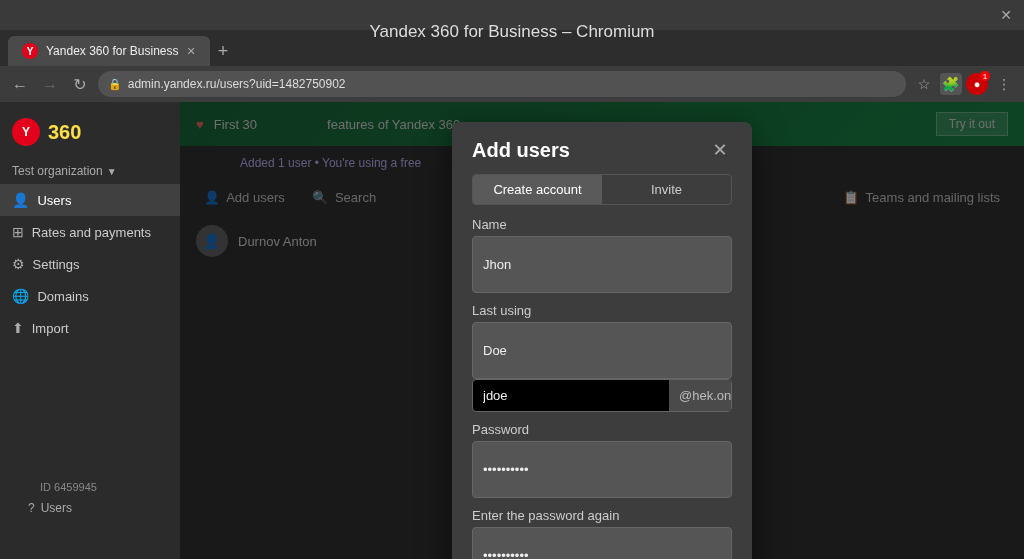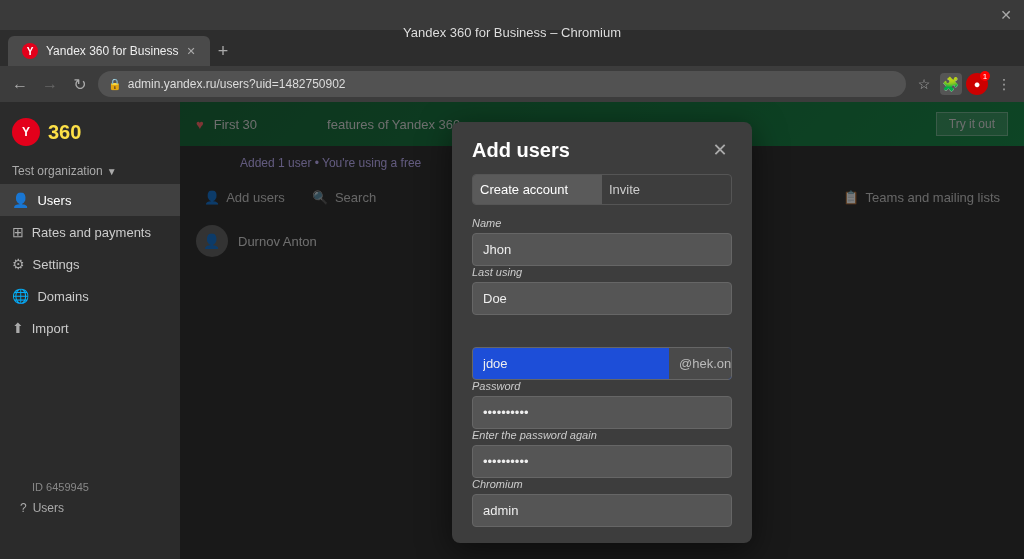--- a/index.html
+++ b/index.html
@@ -10,21 +10,21 @@
       background: #3a3a3a;
       height: 30px;
       display: flex;
       align-items: center;
       padding: 0 10px;
       color: #ccc;
       font-size: 12px;
       justify-content: center;
       position: relative;
     }
-    .browser-titlebar .title { color: #ddd; font-size: 13px; margin-top: 34px; }
+    .browser-titlebar .title { color: #ddd; font-size: 17px; margin-top: 34px; }
     .browser-close { position: absolute; right: 12px; top: 50%; transform: translateY(-50%); color: #aaa; font-size: 14px; cursor: pointer; }
 
     .browser-tabbar {
       background: #2d2d2d;
       height: 36px;
       display: flex;
       align-items: flex-end;
       padding: 0 8px;
     }
     .browser-tab {
@@ -227,55 +227,53 @@
     .modal-tabs {
       display: flex;
       margin: 0 20px 12px;
       border: 1px solid #555;
       border-radius: 4px;
       overflow: hidden;
     }
     .modal-tab {
       flex: 1;
       padding: 7px;
-      text-align: left;
+      text-align: center;
       font-size: 13px;
       cursor: pointer;
       color: #ccc;
       background: transparent;
     }
     .modal-tab.active {
       background: #5a5a5a;
       color: #fff;
     }
     .modal-body { padding: 0 20px 16px; }
     .field-label {
-      color: #ccc; font-size: 11px;
+      color: #ccc; font-size: 13px;
       margin-bottom: 4px;
-      margin-top: 0;
-      font-style: italic;
+      margin-top: 10px;
     }
     .field-input {
       width: 100%;
       background: #555;
       border: 1px solid #666;
       border-radius: 4px;
-      padding: 8px 10px;
+      padding: 20px 10px;
       color: #eee;
       font-size: 13px;
       outline: none;
     }
     .username-row {
       display: flex;
       align-items: center;
-      background: #1d4ed8;
+      background: #000000;
       border: 1px solid #666;
       border-radius: 4px;
       overflow: hidden;
-      margin-top: 32px;
     }
     .username-input {
       flex: 1;
       background: transparent;
       border: none;
       padding: 8px 10px;
       color: #eee;
       font-size: 13px;
       outline: none;
     }
@@ -347,21 +345,21 @@
       <span>Settings</span>
     </div>
     <div class="sidebar-item">
       <span class="sidebar-icon">🌐</span>
       <span>Domains</span>
     </div>
     <div class="sidebar-item">
       <span class="sidebar-icon">⬆</span>
       <span>Import</span>
     </div>
-    <div style="margin-top: auto; position: absolute; bottom: 40px; left: 8px; width: 188px; padding: 0 12px;">
+    <div style="margin-top: auto; position: absolute; bottom: 40px; left: 16px; width: 188px; padding: 0 12px;">
       <div class="id-text">ID 6459945</div>
       <div class="sidebar-bottom-item">
         <span>?</span>
         <span>Users</span>
       </div>
     </div>
   </div>
 
   <div class="main-content">
     <div class="promo-banner">

